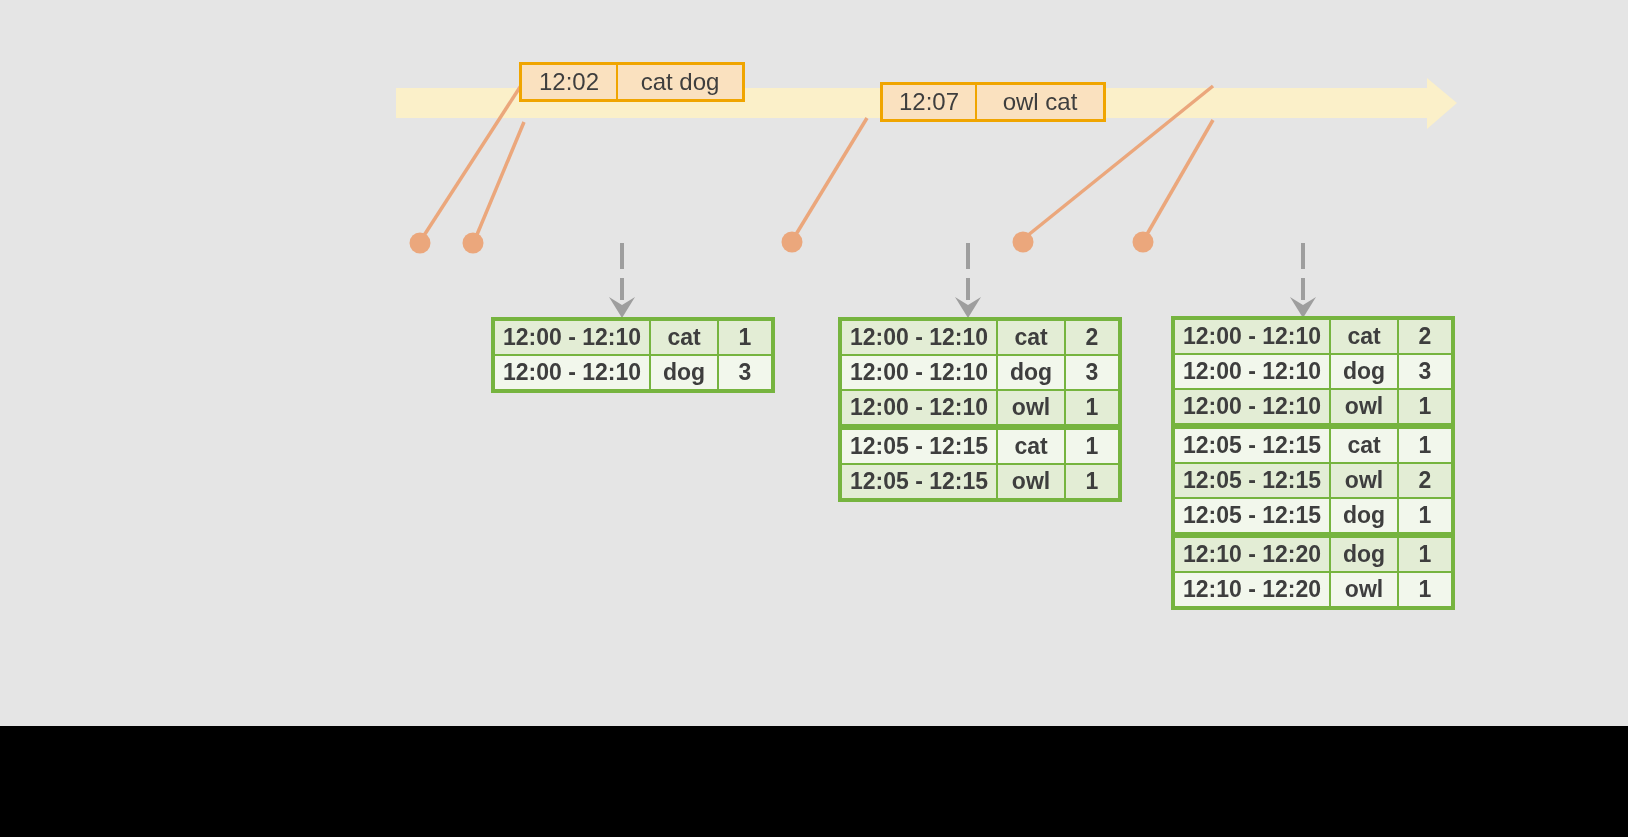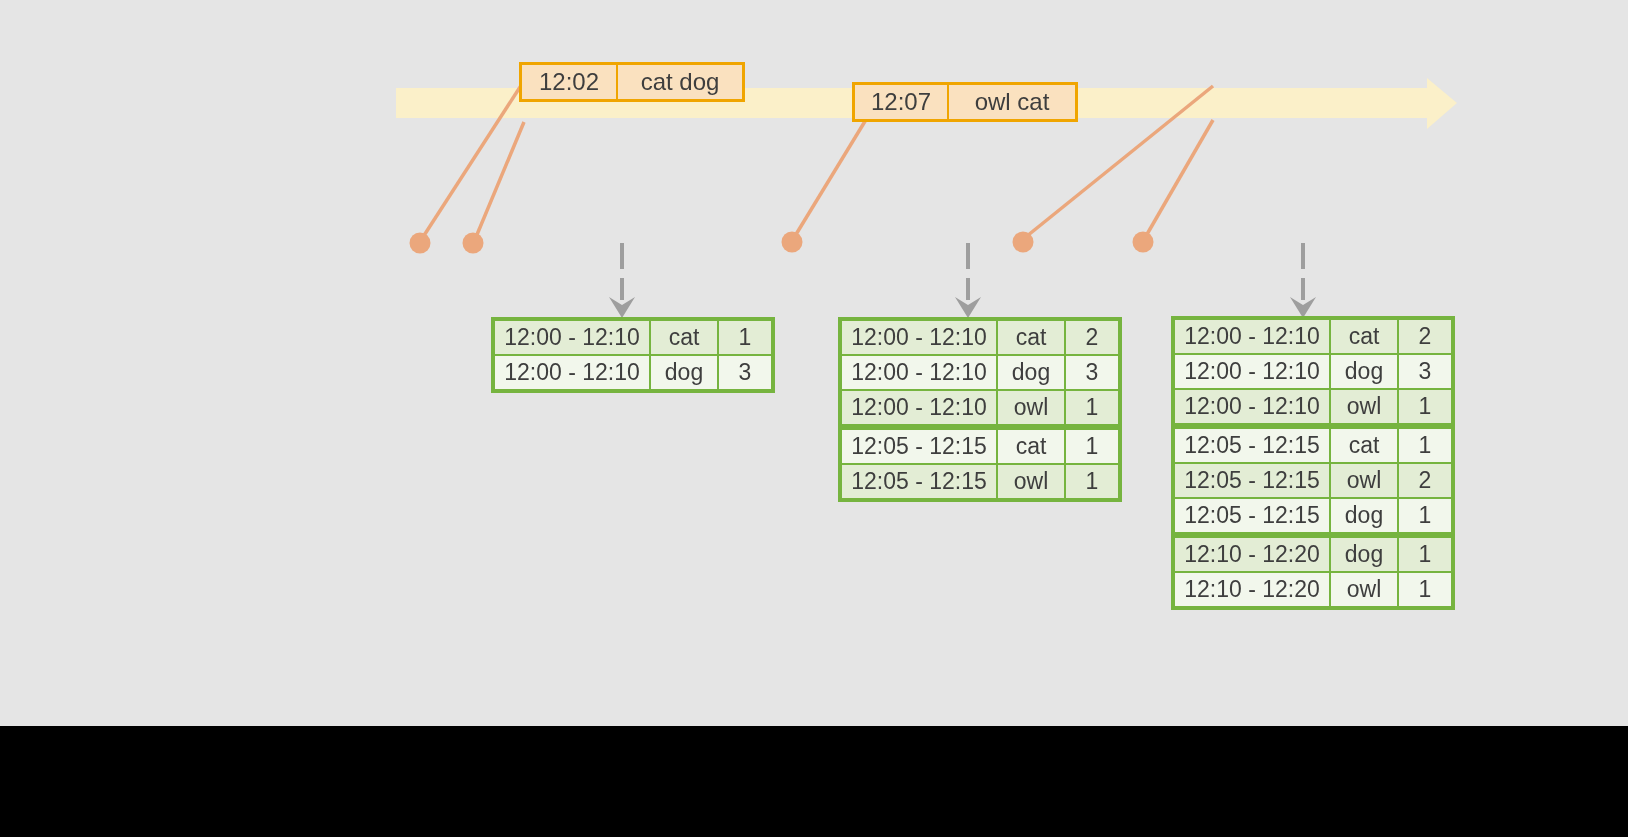--- a/index.html
+++ b/index.html
@@ -42,27 +42,27 @@
   .event-table td {
     border: 2px solid var(--event-border);
     font-size: 24px;
     height: 34px;
     padding: 0 6px;
   }
   .event-table .row-dark  td { background: var(--event-row-dark); }
   .event-table .row-light td { background: var(--event-row-light); }
   #et1 { left: 519px; top: 62px; }
   #et1 td:first-child { width: 82px; }  #et1 td:last-child { width: 112px; }
-  #et2 { left: 852px; top: 82px; }
+  #et2 { left: 880px; top: 82px; }
   #et2 td:first-child { width: 80px; }  #et2 td:last-child { width: 114px; margin-left: 37px; }
   #et3 { left: 1210px; top: 62px; }
   #et3 td:first-child { width: 72px; }  #et3 td:last-child { width: 102px; }
 
   
-  .result-table { border: 4px solid var(--result-border); }
+  .result-table { border: 4px solid var(--result-border); font-weight: bold; }
   .result-table td {
     border: 2px solid var(--result-border);
     font-size: 23px;
     height: 33px;
     padding: 0 4px;
   }
   .result-table .row-dark  td { background: var(--result-row-dark); }
   .result-table .row-light td { background: var(--result-row-light); }
   .result-table .group-break td { border-top-width: 6px; }
   .result-table td:nth-child(1) { width: 146px; }

